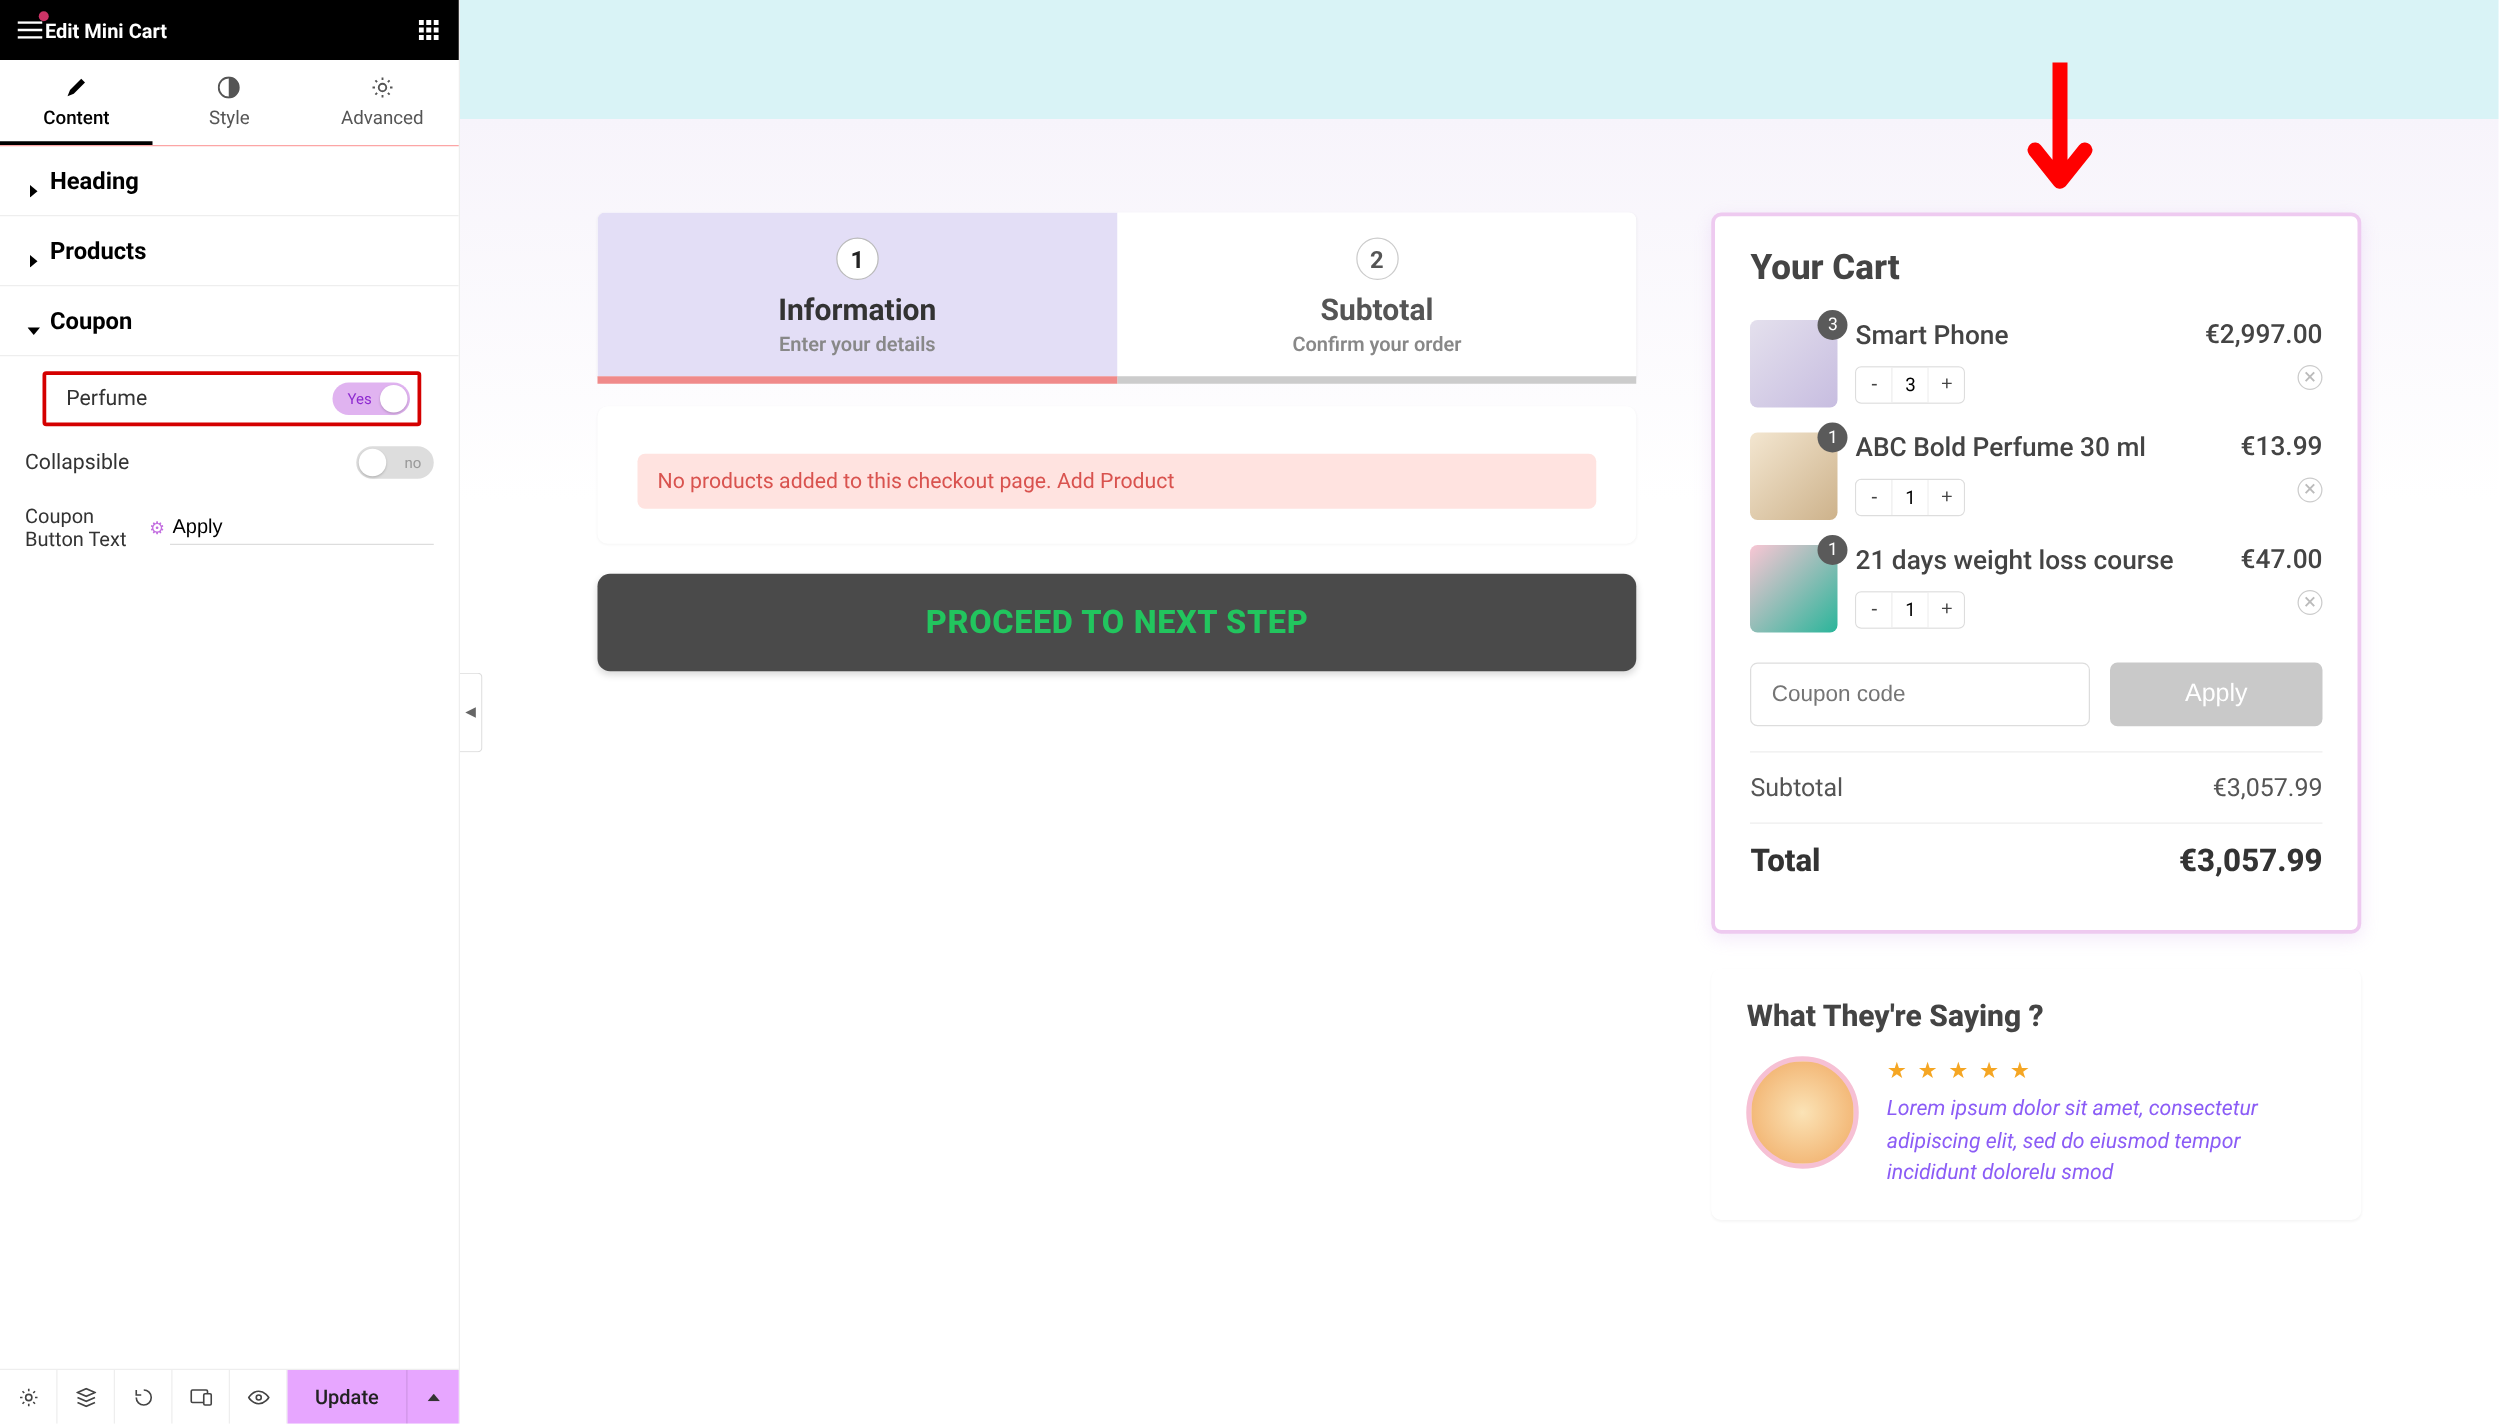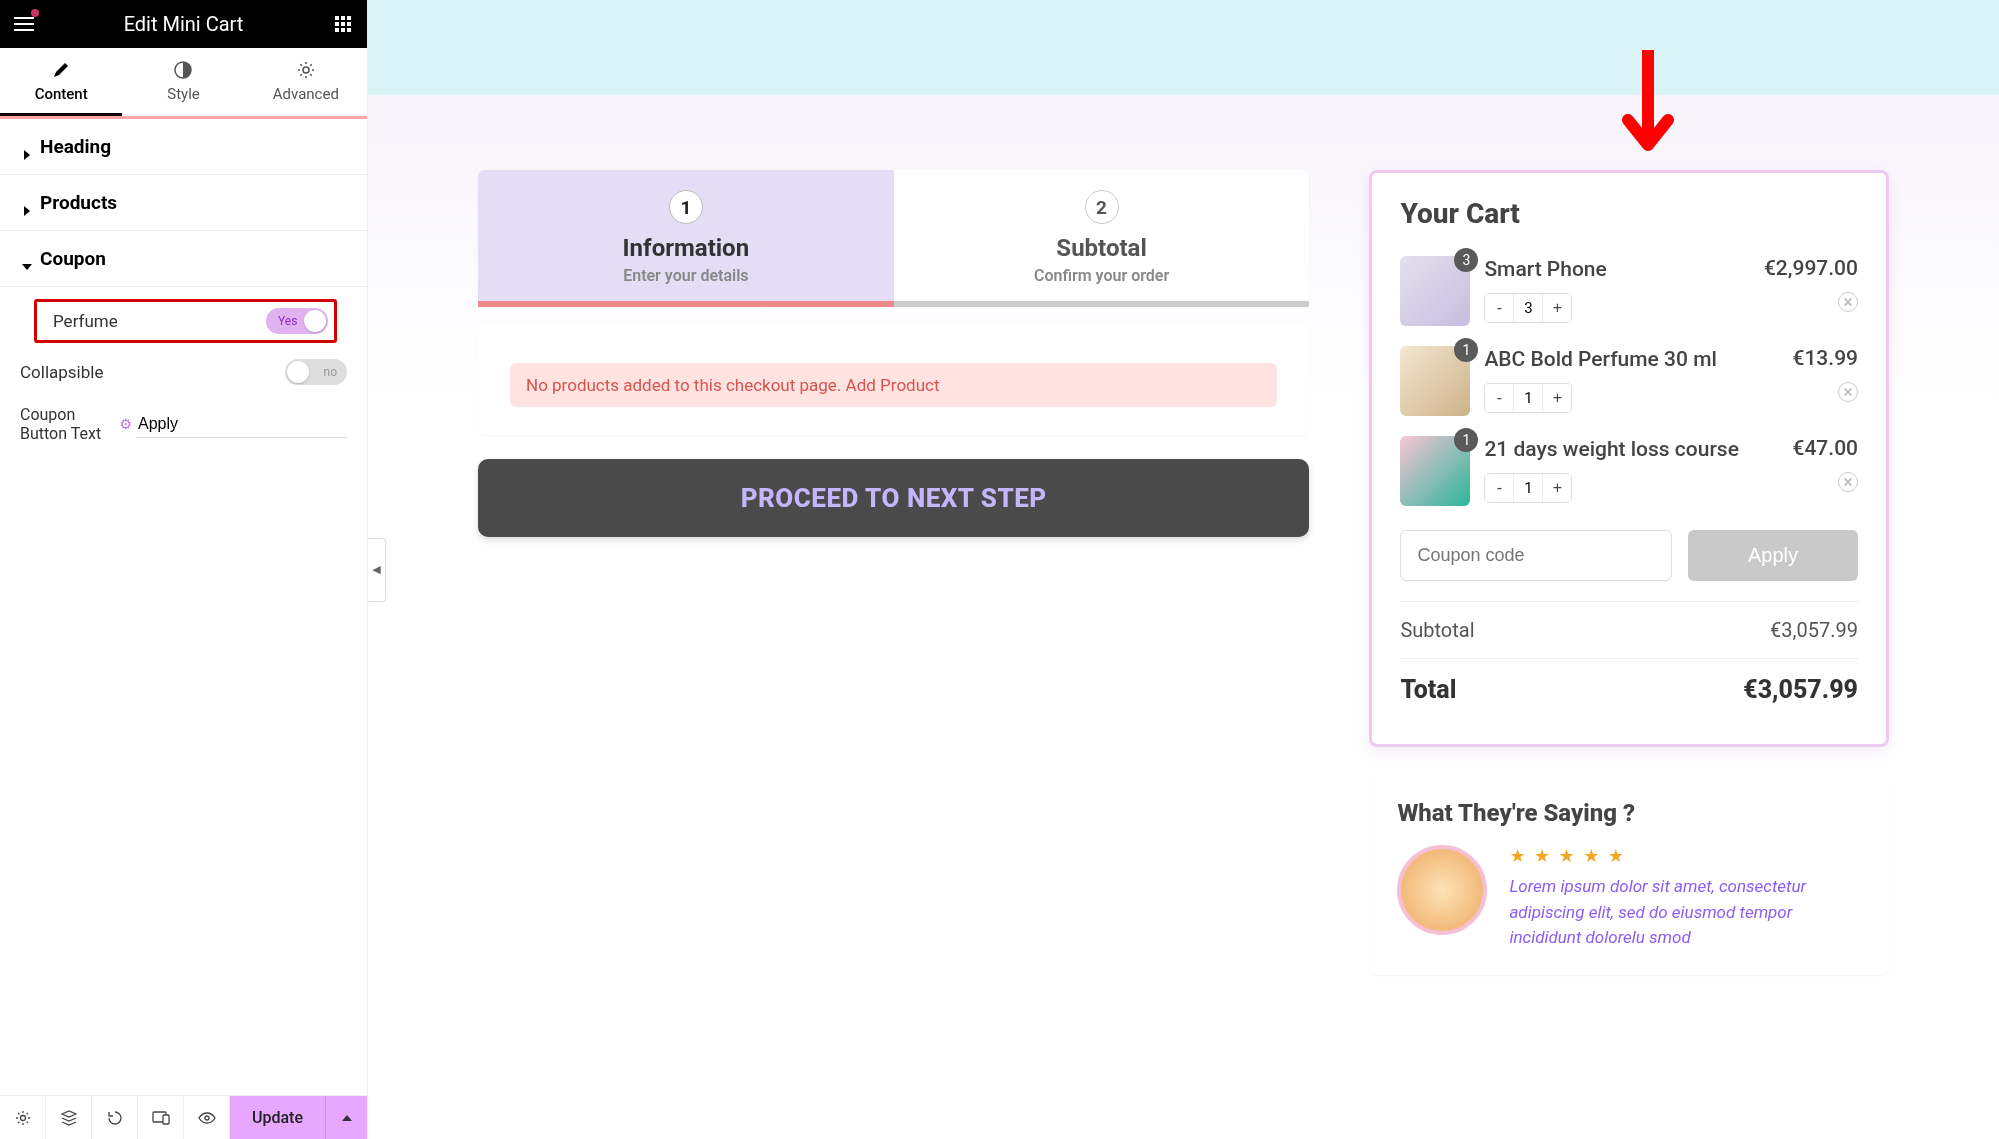--- a/index.html
+++ b/index.html
@@ -5,24 +5,24 @@
 * { box-sizing: border-box; margin: 0; padding: 0; }
 body { font-family: -apple-system, BlinkMacSystemFont, "Segoe UI", Roboto, sans-serif; background: #fff; overflow: hidden; }
 
 .app { display: flex; height: 100vh; }
 
 
 .sidebar { width: 368px; display: flex; flex-direction: column; border-right: 1px solid #eee; background: #fff; }
 .sidebar-header { background: #000; color: #fff; height: 48px; display: flex; align-items: center; padding: 0 12px; position: relative; }
 .sidebar-header .menu-btn { width: 24px; height: 24px; display:flex; align-items:center; justify-content:center; position: relative; }
 .sidebar-header .menu-btn::after { content:''; position:absolute; top:-3px; right:-3px; width:8px; height:8px; border-radius:50%; background:#c36; }
-.sidebar-header .title { flex:1; text-align:center; font-size: 20px; font-weight: 400; }
+.sidebar-header .title { flex:1; font-size: 16px; font-weight: 700; }
 .sidebar-header .grid-btn { width:24px; height:24px; display:flex; align-items:center; justify-content:center; }
 
-.tabs { display:flex; border-bottom: 3px solid #fca5a5; }
+.tabs { display:flex; border-bottom: 1px solid #fca5a5; }
 .tab { flex:1; text-align:center; padding: 12px 0 10px; font-size: 15px; color: #555; cursor:pointer; display:flex; flex-direction:column; align-items:center; gap:5px; }
 .tab.active { border-bottom: 3px solid #000; font-weight:500; color:#000; }
 .tab-icon { width:20px; height:20px; display:flex; align-items:center; justify-content:center; }
 
 .sections { flex:1; overflow:auto; }
 .section-head { display:flex; align-items:center; padding: 16px 22px; font-size: 19px; font-weight: 700; border-bottom:1px solid #eee; cursor:pointer; gap:8px; }
 .caret { width:10px; height:10px; display:inline-block; }
 .section-body { padding: 10px 20px 8px; }
 
 .row { display:flex; align-items:center; justify-content:space-between; padding: 10px 0; font-size: 17px; color:#333; }
@@ -71,21 +71,21 @@
 .card h2 { font-size: 30px; font-weight:700; color:#444; margin-bottom:18px;}
 .field { border:1px solid #ddd; border-radius:8px; padding: 8px 14px 10px; margin-bottom:12px;}
 .field .flabel { font-size:15px; color:#888;}
 .field .fval { font-size:19px; color:#222; margin-top:2px;}
 .two-col { display:flex; gap:14px; }
 .two-col .field { flex:1; }
 
 .warn { background:#ffe3e0; color:#d9534f; padding:12px 16px; border-radius:6px; font-size:17px; margin-top:10px;}
 .warn a { color:#d9534f; text-decoration:none; }
 
-.cta { margin-top:24px; background:#4a4a4a; color:#c4b5fd; border-radius:10px; height:78px; display:flex; align-items:center; justify-content:center; font-size:26px; font-weight:800; letter-spacing:.5px; cursor:pointer; box-shadow:0 3px 6px rgba(0,0,0,.15);}
+.cta { margin-top:24px; background:#4a4a4a; color:#22c55e; border-radius:10px; height:78px; display:flex; align-items:center; justify-content:center; font-size:26px; font-weight:800; letter-spacing:.5px; cursor:pointer; box-shadow:0 3px 6px rgba(0,0,0,.15);}
 
 
 .right-col { width: 525px; }
 .cart-card { background:#fff; border:3px solid #eecaf0; border-radius:8px; padding: 24px 28px; box-shadow:0 4px 14px rgba(200,150,230,.2);}
 .cart-card h2 { font-size:28px; font-weight:800; color:#444; margin-bottom:14px;}
 .cart-item { display:flex; align-items:flex-start; padding: 12px 0 8px; position:relative;}
 .thumb { width:70px; height:70px; border-radius:6px; background:#ddd; position:relative; flex-shrink:0;}
 .thumb.t1 { background:linear-gradient(135deg,#e4e0ed,#c7bde0);}
 .thumb.t2 { background:linear-gradient(135deg,#f3e6d0,#cdb28b);}
 .thumb.t3 { background:linear-gradient(135deg,#f9c6d4,#2ab59a);}

